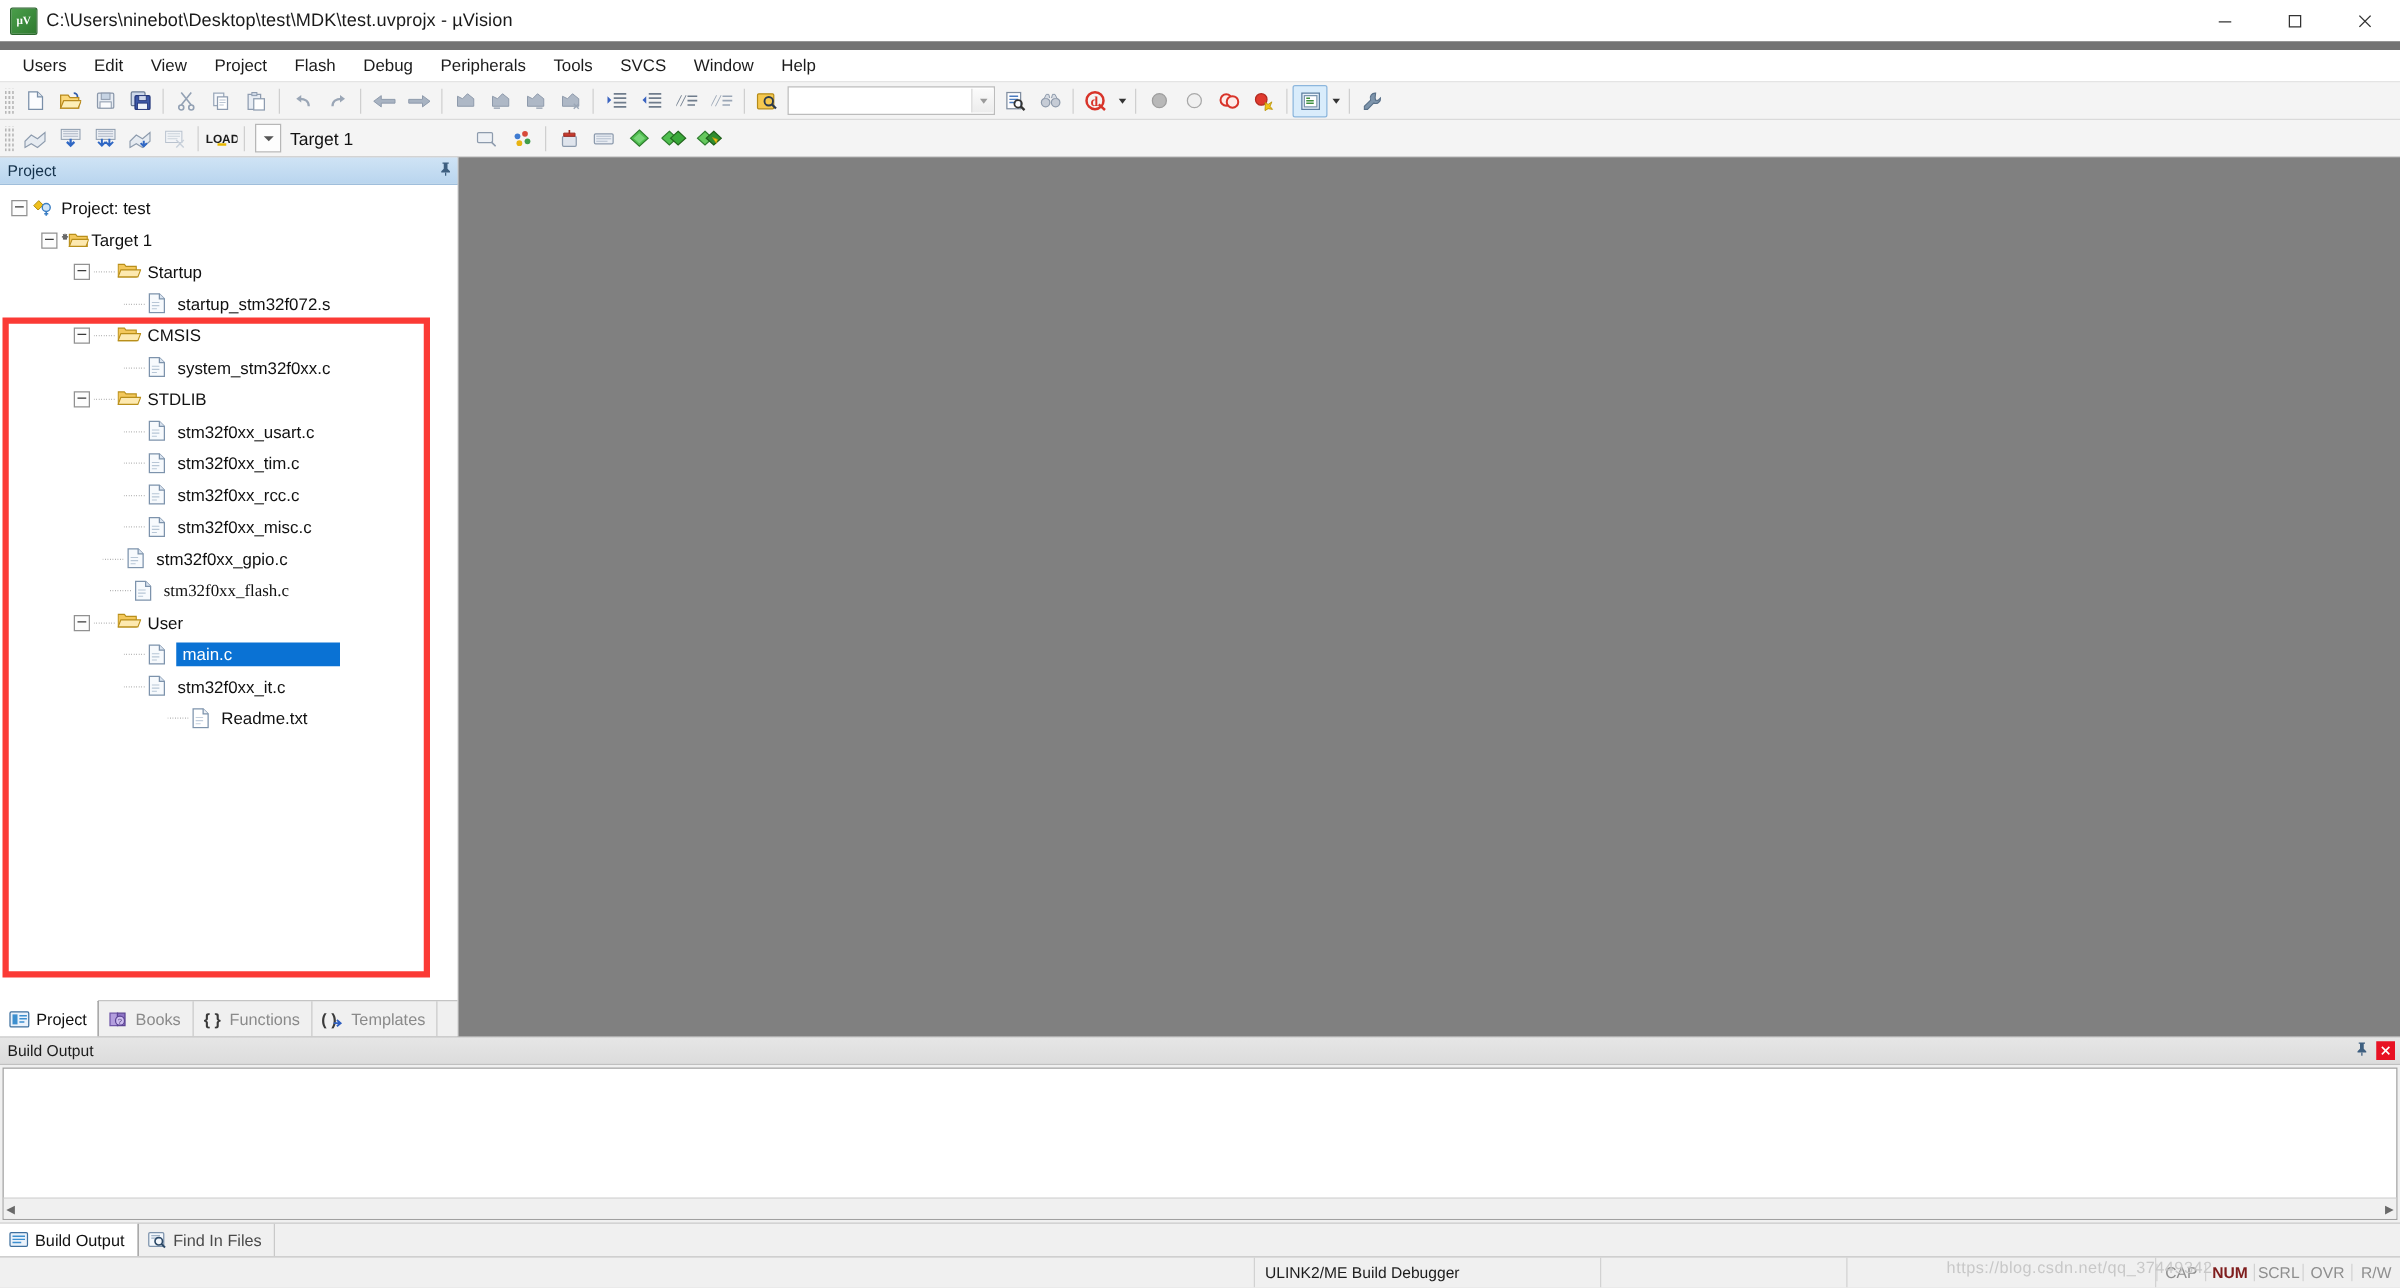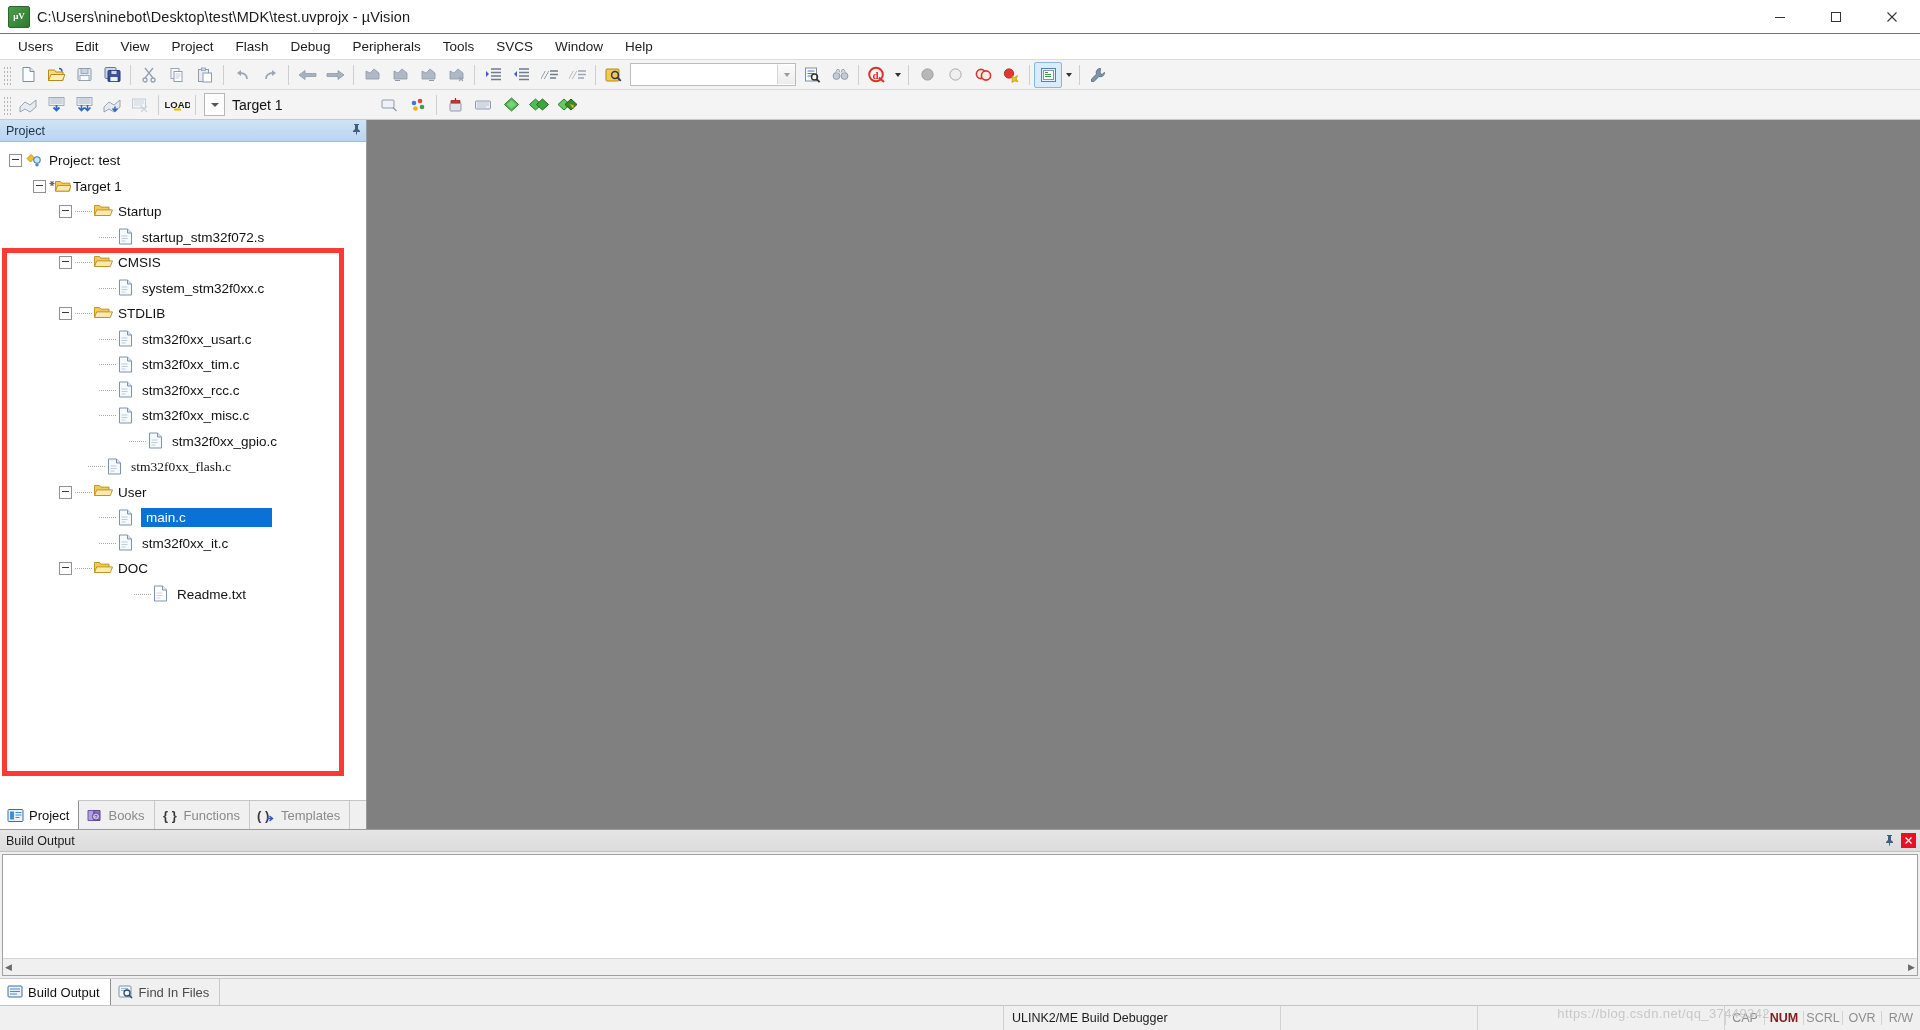--- a/index.html
+++ b/index.html
@@ -15,21 +15,21 @@
     width: 1920px; height: 1030px;
     background: #ffffff;
     display: flex; flex-direction: column;
   }
 
   
   .titlebar {
     height: 33px; min-height: 33px;
     background: #ffffff;
     display: flex; align-items: center;
-    border-bottom: 1px solid #737373;
+    border-bottom: 7px solid #737373;
     position: relative;
   }
   .title-icon {
     width: 20px; height: 20px;
     margin-left: 8px; margin-right: 7px;
     background: linear-gradient(135deg,#4a9e4a,#2f7a30);
     border: 1px solid #2a662c;
     border-radius: 2px;
     position: relative;
     flex: 0 0 auto;
@@ -838,21 +838,21 @@
           <div class="dots"></div>
           <div class="ico">
             <svg width="15" height="17" viewBox="0 0 15 17">
                 <path d="M1.5 1h8l4 4v11h-12z" fill="#f7fafd" stroke="#7d93ac" stroke-width="1"></path>
                 <path d="M9.5 1v4h4" fill="#d9e3ef" stroke="#7d93ac" stroke-width="1"></path>
                 <path d="M3.5 8h6M3.5 10.5h6M3.5 13h4" stroke="#b7c6d6" stroke-width=".9"></path>
               </svg>
           </div>
           <div class="tlabel">stm32f0xx_misc.c</div>
         </div>
-        <div class="tnode" style="padding-left:68px;margin-left:47px;">
+        <div class="tnode" style="padding-left:68px;">
           <div class="twist-spacer"></div>
           <div class="dots"></div>
           <div class="ico">
             <svg width="15" height="17" viewBox="0 0 15 17">
                 <path d="M1.5 1h8l4 4v11h-12z" fill="#f7fafd" stroke="#7d93ac" stroke-width="1"></path>
                 <path d="M9.5 1v4h4" fill="#d9e3ef" stroke="#7d93ac" stroke-width="1"></path>
                 <path d="M3.5 8h6M3.5 10.5h6M3.5 13h4" stroke="#b7c6d6" stroke-width=".9"></path>
               </svg>
           </div>
           <div class="tlabel">stm32f0xx_gpio.c</div>
@@ -901,31 +901,20 @@
           <div class="ico">
             <svg width="15" height="17" viewBox="0 0 15 17">
                 <path d="M1.5 1h8l4 4v11h-12z" fill="#f7fafd" stroke="#7d93ac" stroke-width="1"></path>
                 <path d="M9.5 1v4h4" fill="#d9e3ef" stroke="#7d93ac" stroke-width="1"></path>
                 <path d="M3.5 8h6M3.5 10.5h6M3.5 13h4" stroke="#b7c6d6" stroke-width=".9"></path>
               </svg>
           </div>
           <div class="tlabel">stm32f0xx_it.c</div>
         </div>
 
-        <div class="tnode" style="padding-left:59px;">
-          <div class="twist"></div>
-          <div class="dots"></div>
-          <div class="ico">
-            <svg width="19" height="15" viewBox="0 0 19 15">
-                <path d="M0.5 2.5h5l1.3 1.6h8.2v8.4h-14.5z" fill="#f3c85c" stroke="#b98f1a" stroke-width=".9"></path>
-                <path d="M0.5 12.5l2.2-5.6h15.8l-2.2 5.6z" fill="#fde9b0" stroke="#b98f1a" stroke-width=".9"></path>
-              </svg>
-          </div>
-          <div class="tlabel">DOC</div>
-        </div>
 
         <div class="tnode" style="padding-left:120px;">
           <div class="twist-spacer"></div>
           <div class="dots"></div>
           <div class="ico">
             <svg width="15" height="17" viewBox="0 0 15 17">
                 <path d="M1.5 1h8l4 4v11h-12z" fill="#ffffff" stroke="#7d93ac" stroke-width="1"></path>
                 <path d="M9.5 1v4h4" fill="#eef2f7" stroke="#7d93ac" stroke-width="1"></path>
                 <path d="M3.5 8h6M3.5 10.5h6M3.5 13h4" stroke="#c3cfdd" stroke-width=".9"></path>
               </svg>

